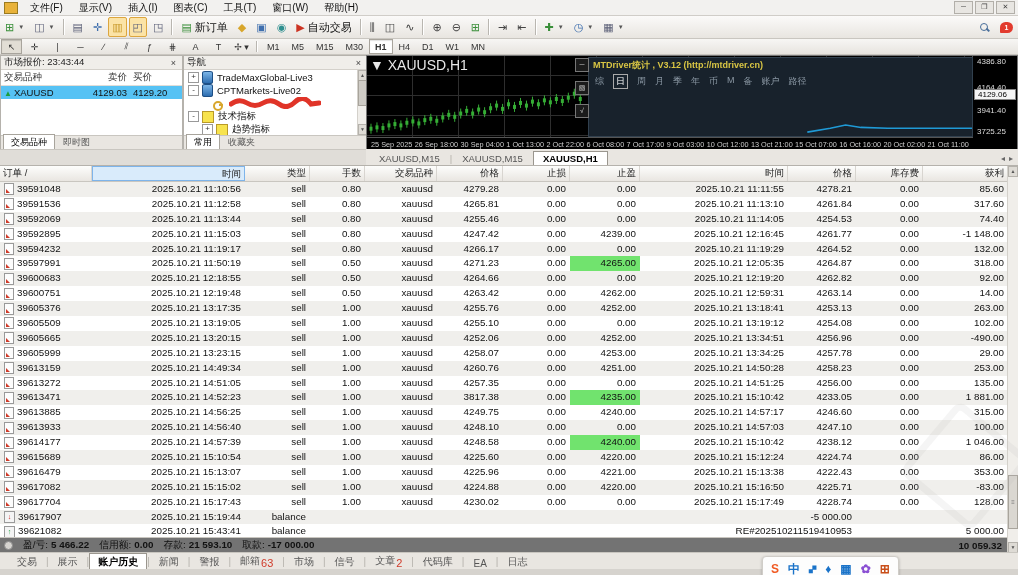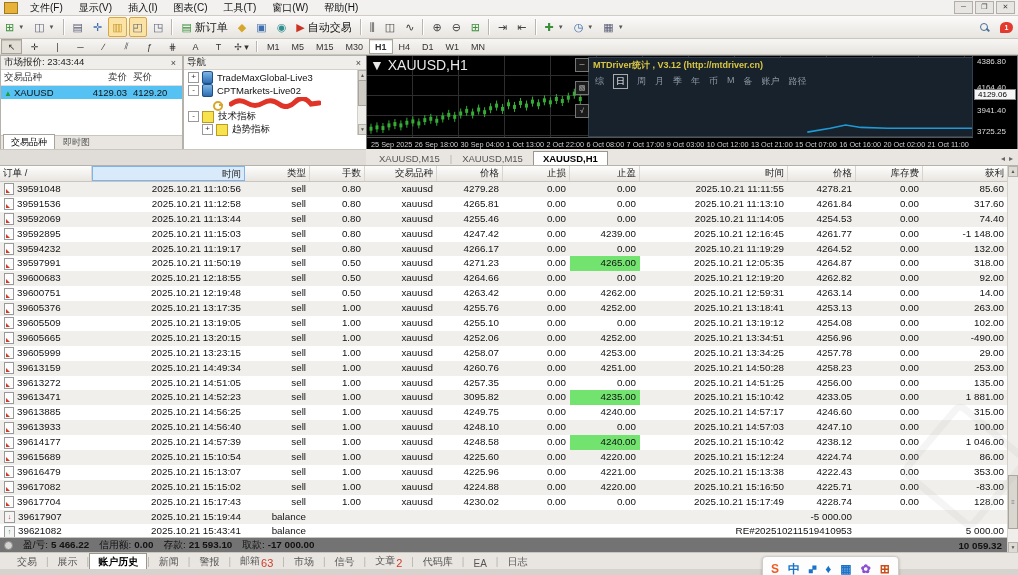--- a/index.html
+++ b/index.html
@@ -308,20 +308,24 @@
           <span class="expander">+</span>
           <span class="ico-fx"></span>
           <span>趋势指标</span>
         </div>
       </div>
     <div class="vscroll">
       <div class="varrow">▲</div>
       <div class="vthumb" style="top:10px;"></div>
       <div class="varrow" style="position:absolute;bottom:0;left:0;right:0;">▼</div>
     </div>
+    <div class="ptabs" id="nav-tabs">
+        <div class="ptab active">常用</div>
+        <div class="ptab">收藏夹</div>
+      </div>
   </div>
   <style>.panel{top:55px;height:94px;}</style>
 
   <div class="chart">
     <div class="plot">
       <svg class="candles" id="candles" preserveAspectRatio="none" viewBox="0 0 608 82">
           <line x1="4" y1="67.69999999999999" x2="4" y2="77.69999999999999" stroke="#35ad35" stroke-width="1"></line>
           <rect x="2.5" y="70.69999999999999" width="3" height="4" fill="#35ad35"></rect>
           <line x1="10" y1="66.38" x2="10" y2="76.38" stroke="#35ad35" stroke-width="1"></line>
           <rect x="8.5" y="69.38" width="3" height="4" fill="#35ad35"></rect>
@@ -668,21 +672,21 @@
           <div>4256.00</div>
           <div>0.00</div>
           <div>135.00</div>
         </div>
         <div class="hgrid hrow alt">
           <div class="c-order"><span class="docico"></span>39613471</div>
           <div>2025.10.21 14:52:23</div>
           <div>sell</div>
           <div>1.00</div>
           <div>xauusd</div>
-          <div>3095.82</div>
+          <div>3817.38</div>
           <div>0.00</div>
           <div class="hl-green">4235.00</div>
           <div>2025.10.21 15:10:42</div>
           <div>4233.05</div>
           <div>0.00</div>
           <div>1 881.00</div>
         </div>
         <div class="hgrid hrow">
           <div class="c-order"><span class="docico"></span>39613885</div>
           <div>2025.10.21 14:56:25</div>

